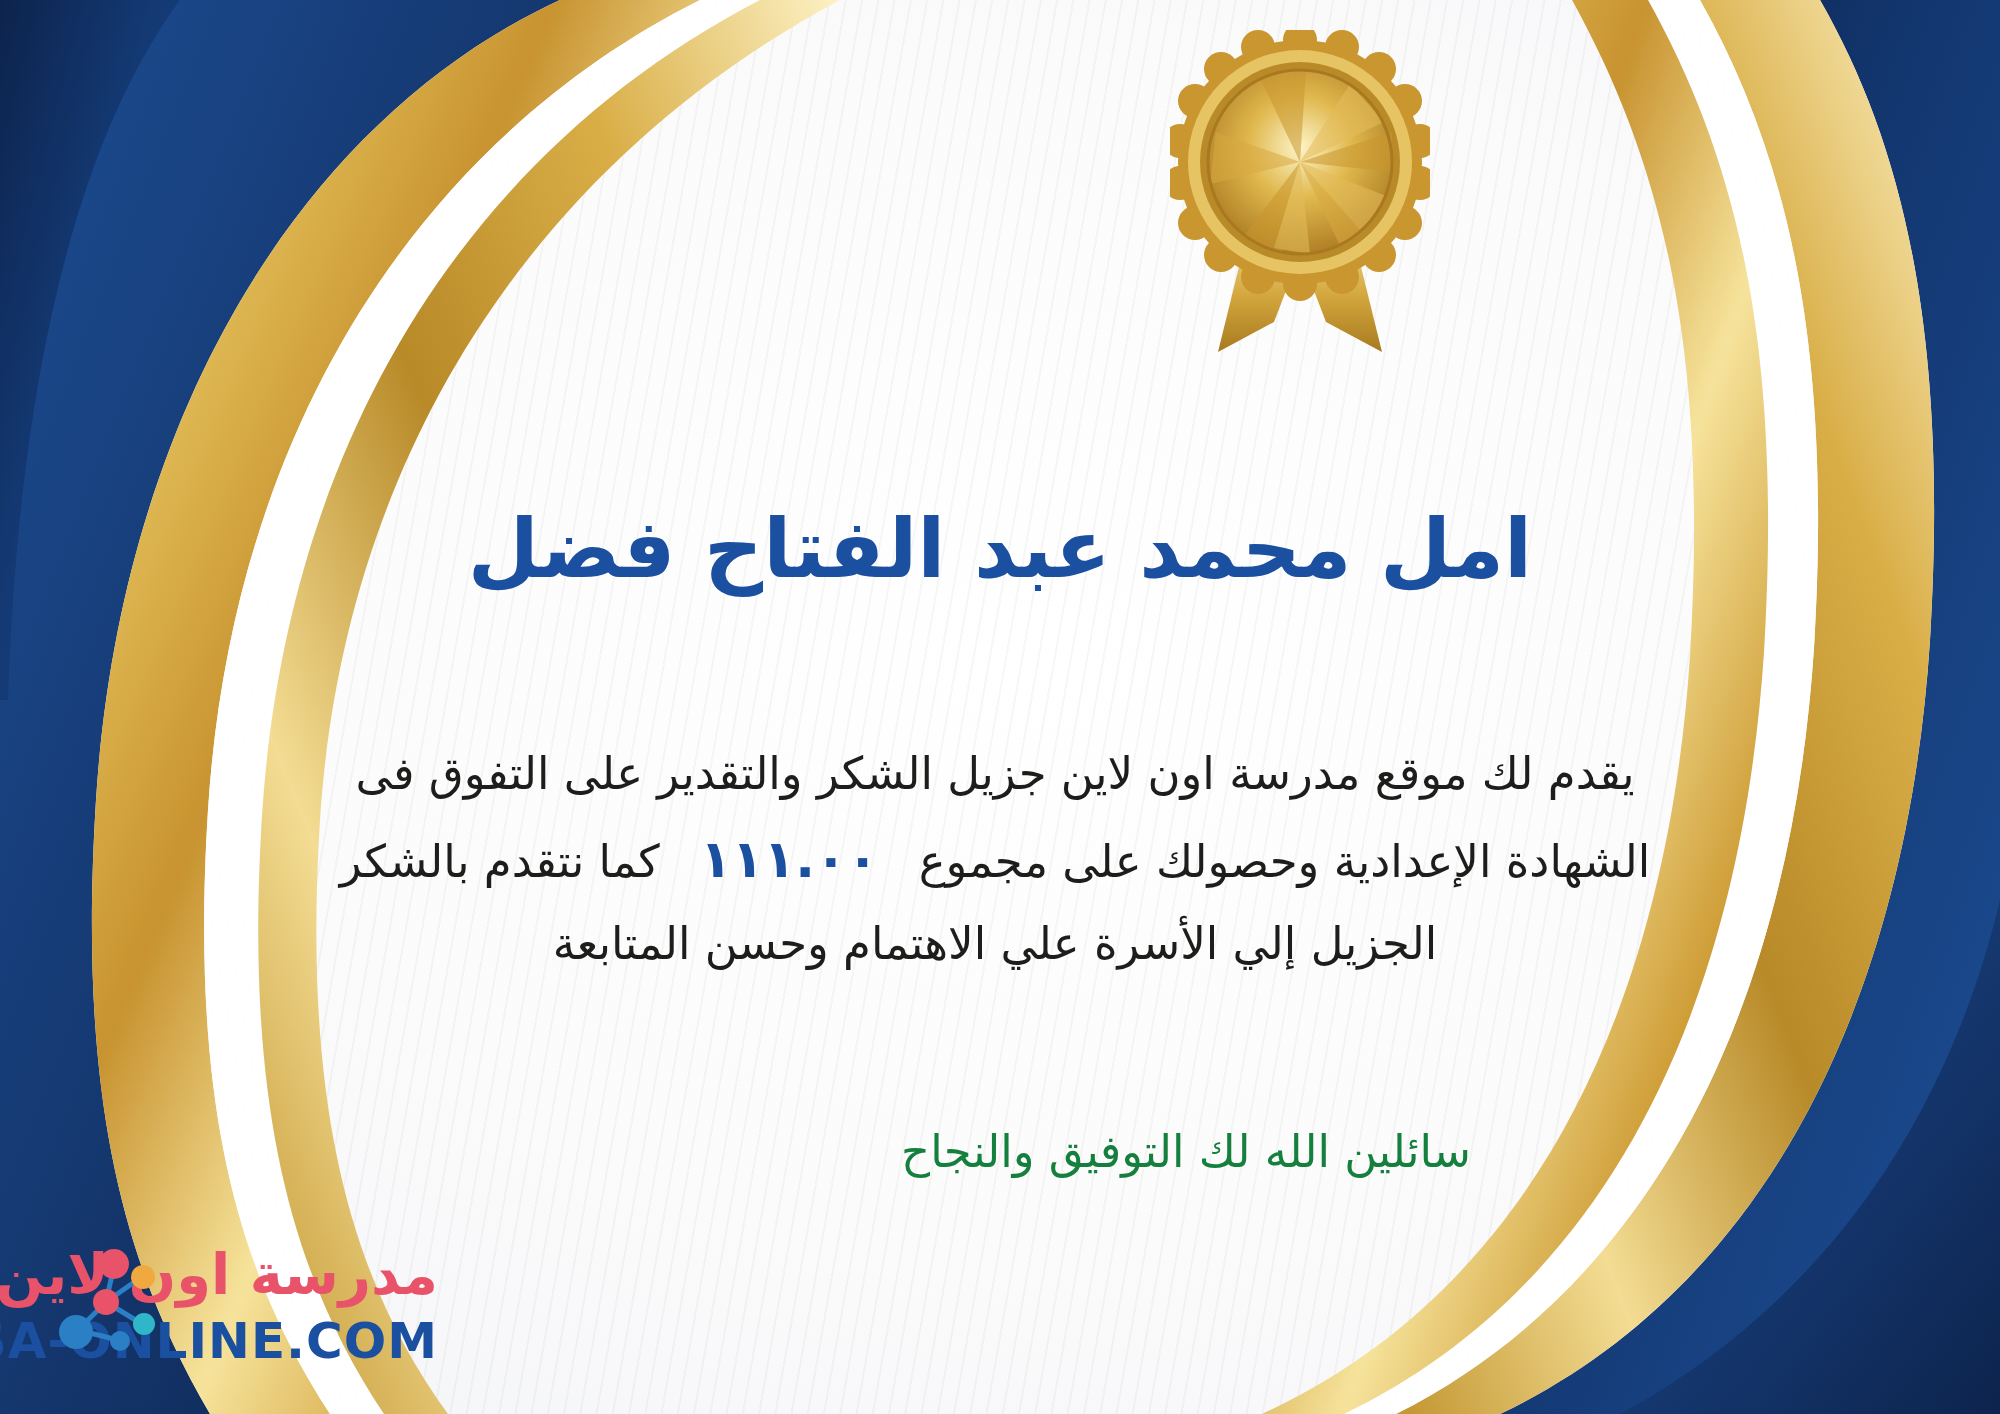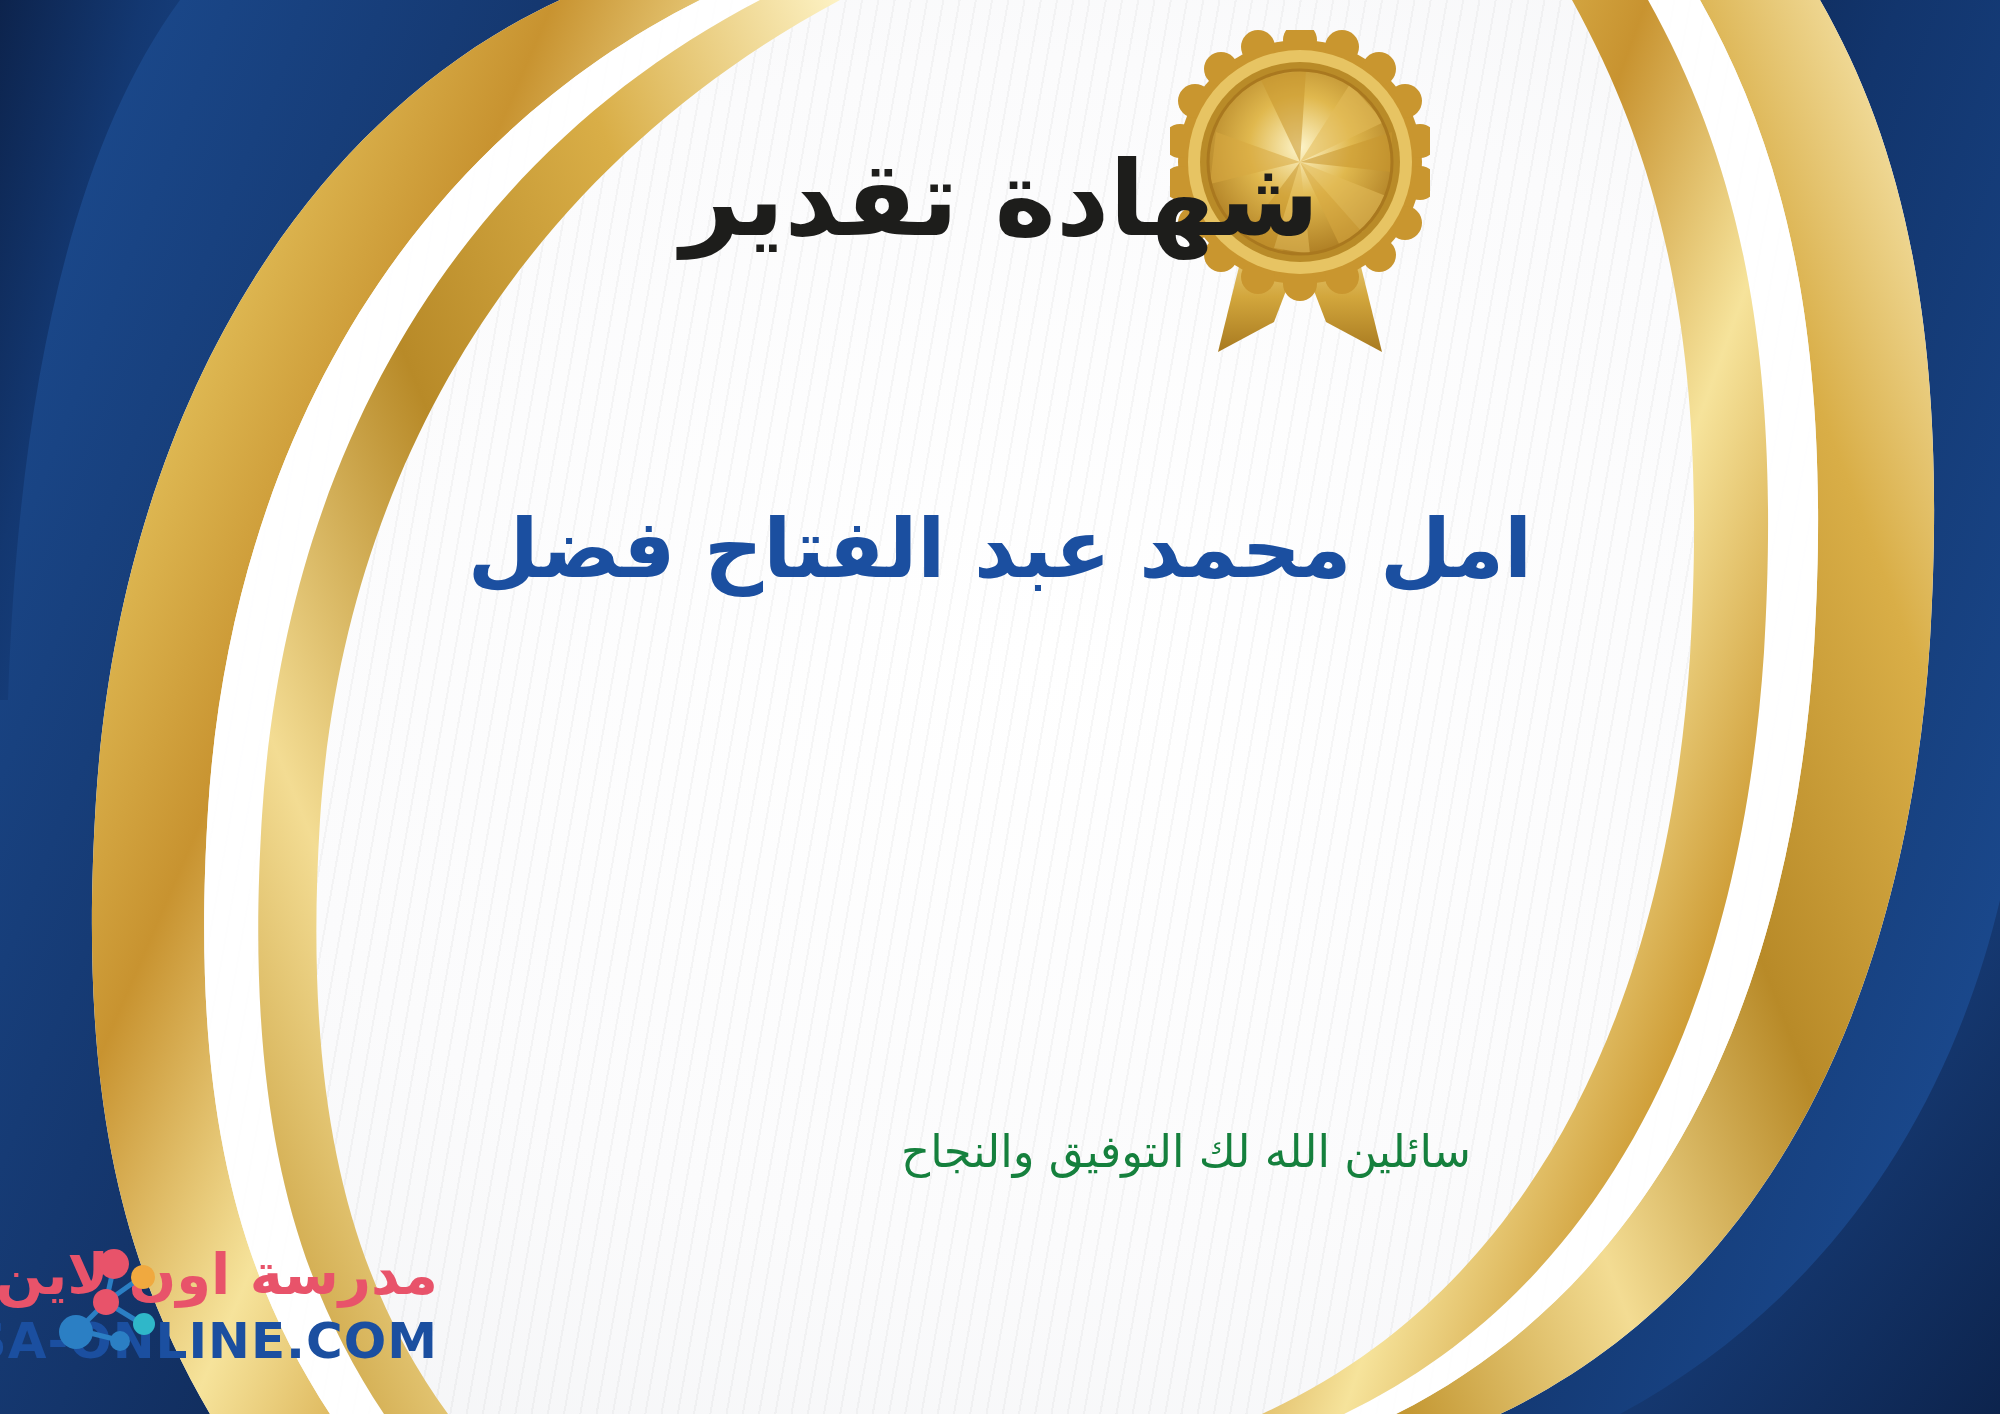--- a/index.html
+++ b/index.html
@@ -259,24 +259,28 @@
             <path d="M0,0 L10,92 L-26,86 Z" fill="#e4bd5b"></path>
           </g>
           <circle r="92" fill="none" stroke="#a9781f" stroke-width="3"></circle>
         </g>
       </g>
     </g>
   </svg>
 
   <div class="content">
 
-    <div class="cert-title">شهادة تقدير</div>
 
     <div class="student-name">امل محمد عبد الفتاح فضل</div>
 
+    <div class="body-text">
+      <span>يقدم لك موقع مدرسة اون لاين جزيل الشكر  والتقدير على التفوق فى الشهادة الإعدادية وحصولك على مجموع</span>
+      <span class="score">١١١.٠٠</span>
+      <span>كما نتقدم  بالشكر الجزيل إلي الأسرة علي الاهتمام وحسن المتابعة</span>
+    </div>
 
     <div class="wishes">سائلين الله لك التوفيق  والنجاح</div>
   </div>
 
   <div class="brand">
     <div class="brand-ar">مدرسة اون لاين</div>
     <div class="brand-url">MADRSA-ONLINE.COM</div>
     <svg class="brand-logo" viewBox="0 0 122 122">
       <g stroke="#2b7fc4" stroke-width="5" fill="none">
         <line x1="34" y1="86" x2="62" y2="58"></line>

